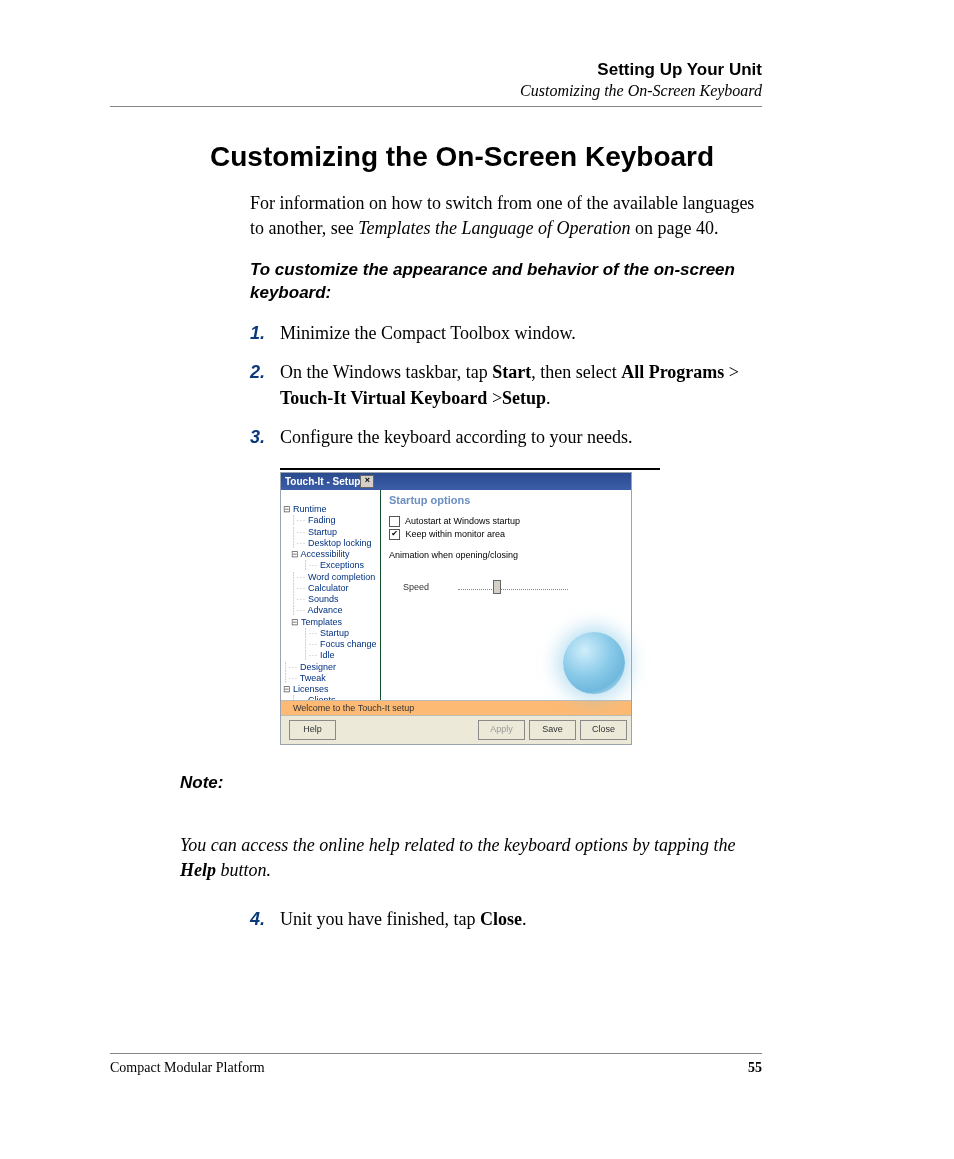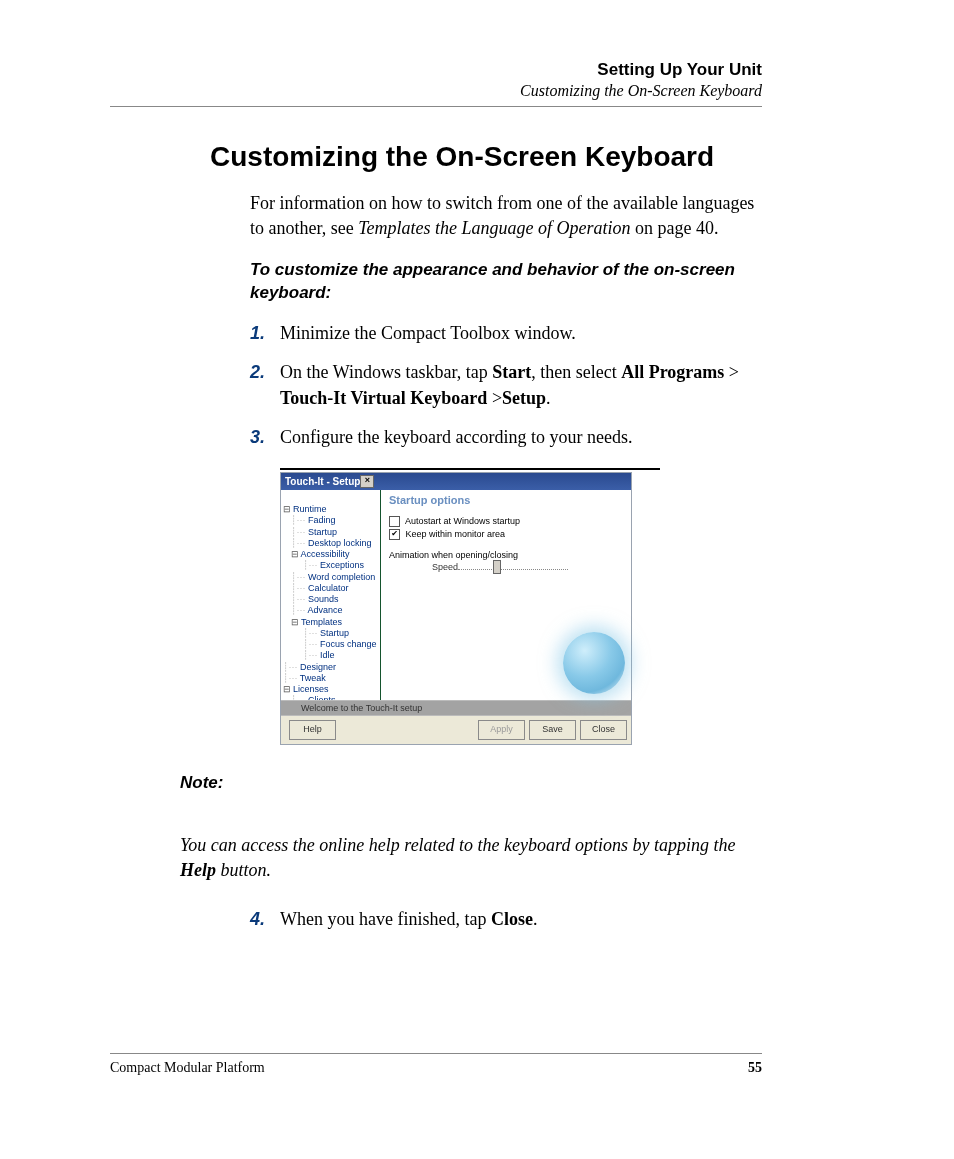--- a/index.html
+++ b/index.html
@@ -147,40 +147,40 @@
     font-weight: bold;
     font-size: 11px;
     margin-bottom: 10px;
   }
   .chk-row { margin-bottom: 2px; }
   .chk {
     display:inline-block; width:9px; height:9px; border:1px solid #555; background:#fff;
     vertical-align: middle; margin-right: 3px; text-align:center; line-height:8px; font-size:8px;
   }
   .anim-label { margin-top: 10px; }
-  .speed-row { margin-top: 2px; display:flex; align-items:center;text-align:right; }
+  .speed-row { margin-top: 22px; display:flex; align-items:center; }
   .speed-lab { width: 55px; color:#333; font-size:9px; padding-left:14px; }
   .slider {
     width: 110px; height: 4px; border-bottom: 1px dotted #888; position: relative;
   }
   .slider-thumb {
     position:absolute; top:-5px; left:35px; width:6px; height:12px;
     background:#d4d0c8; border:1px solid #666;
   }
   .orb {
     position:absolute; right:6px; bottom:6px; width:62px; height:62px;
     border-radius:50%;
     background: radial-gradient(circle at 35% 30%, #cfeefb 0%, #88c9e8 45%, #6fb8dd 70%, rgba(111,184,221,0) 100%);
     box-shadow: 0 0 18px 6px rgba(135,200,232,.55);
   }
   .setup-status {
     border-top:1px solid #bbb;
     font-size:9px; color:#333;
-    padding: 2px 20px;
-    background:#a3a3a3;
+    padding: 2px 12px;
+    background:#fdba74;
   }
   .setup-buttons {
     display:flex; padding:4px; background:#ece9d8;
     border-top:1px solid #bbb;
   }
   .setup-buttons .spacer { flex:1; }
   .winbtn {
     min-width:45px; height:18px; font-size:9px;
     background:#ece9d8; border:1px solid #8a8a8a;
     margin-left:4px; text-align:center; line-height:16px;
@@ -326,21 +326,21 @@
     <div class="note-body">
       <span>You can access the online help related to the keyboard options by tapping the </span><b>Help</b><span> button.</span>
     </div>
   </div>
 
   <div class="body-indent">
     <ol class="steps">
       <li>
         <span class="step-num">4.</span>
         <span class="step-body">
-          <span>When you have finished, tap </span><b>Close</b><span>.</span>
+          <span>Unit you have finished, tap </span><b>Close</b><span>.</span>
         </span>
       </li>
     </ol>
   </div>
 
   <hr class="footer-rule">
   <div class="footer">
     <span class="footer-left">Compact Modular Platform</span>
     <span class="footer-right">55</span>
   </div>

